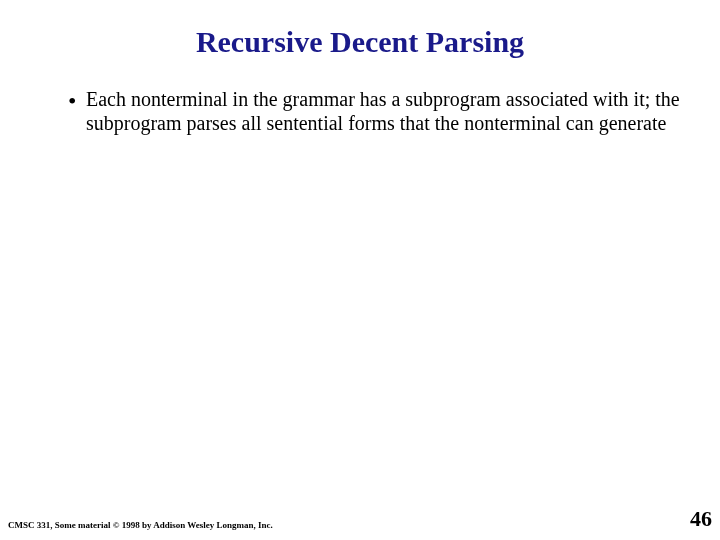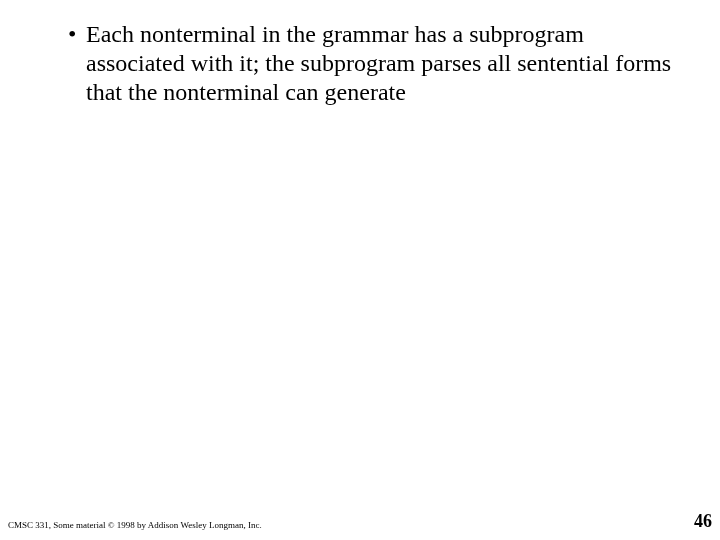--- a/index.html
+++ b/index.html
@@ -27,54 +27,55 @@
       font-weight: bold;
       color: #1a1a8a;
       margin-bottom: 28px;
       margin-top: 5px;
     }
     .bullet-list {
       list-style: none;
       padding-left: 28px;
     }
     .bullet-item {
-      font-size: 24px;
+      font-size: 20px;
       color: #000000;
       line-height: 1.2;
       margin-bottom: 26px;
       position: relative;
       padding-left: 18px;
     }
     .bullet-item::before {
       content: "•";
       position: absolute;
       left: 0;
       top: 0;
       font-size: 24px;
     }
     .footer-left {
       position: absolute;
       bottom: 10px;
       left: 8px;
       font-size: 9px;
-      font-weight: normal;
+      font-weight: bold;
       color: #000000;
     }
     .footer-right {
       position: absolute;
       bottom: 8px;
       right: 8px;
-      font-size: 18px;
+      font-size: 22px;
       font-weight: bold;
       color: #000000;
       margin-left: 12px;
     }
   </style>
 </head>
 <body>
 
 <div class="slide">
+  <h1 class="title">Recursive Decent Parsing</h1>
   <ul class="bullet-list">
     <li class="bullet-item">Each nonterminal in the grammar has a subprogram associated with it; the subprogram parses all sentential forms that the nonterminal can generate</li>
   </ul>
   <div class="footer-left">CMSC 331, Some material © 1998 by Addison Wesley Longman, Inc.</div>
   <div class="footer-right">46</div>
 </div>
 
 </body></html>

